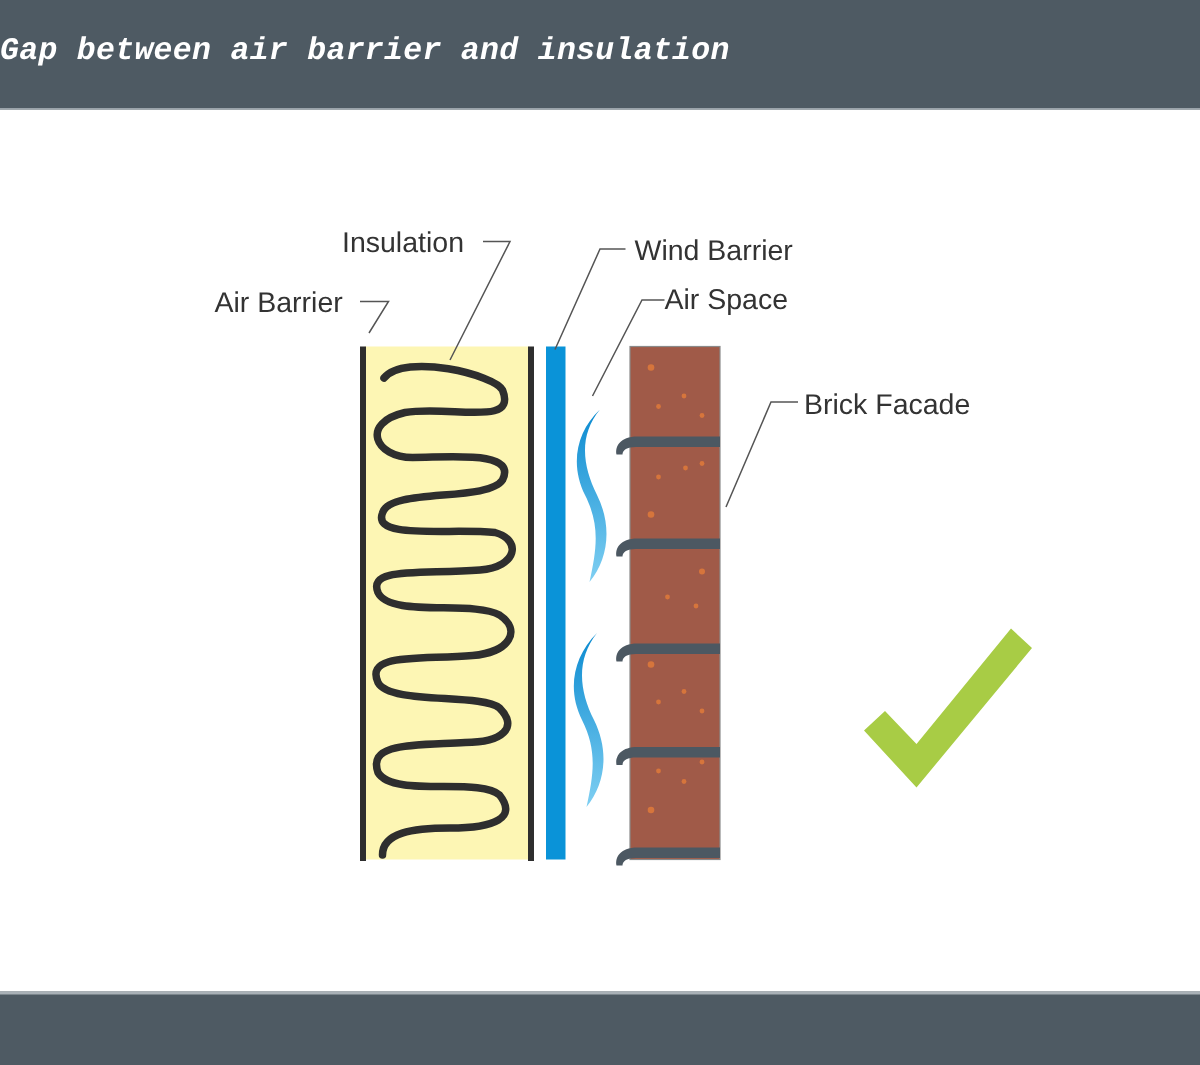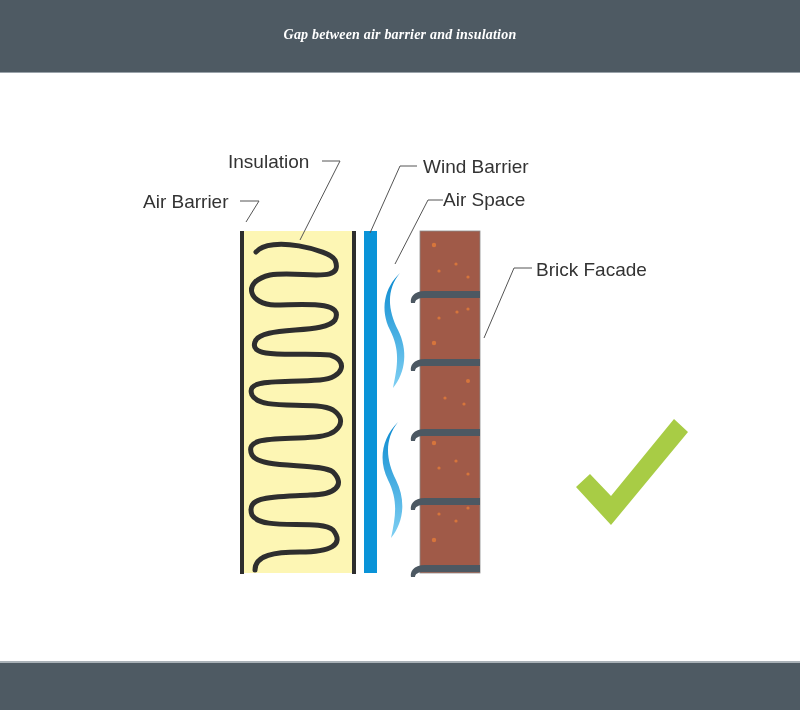--- a/index.html
+++ b/index.html
@@ -1,18 +1,18 @@
 <!DOCTYPE html>
 <html><head>
 <meta charset="utf-8">
 <style>
   html, body { margin: 0; padding: 0; }
   body { width: 800px; height: 710px; background: #ffffff; position: relative; overflow: hidden; font-family: "Liberation Sans", sans-serif; }
   .header { position: absolute; left: 0; top: 0; width: 800px; height: 72px; background: #4e5a63; border-bottom: 1px solid #9aa3aa; }
-  .header-title { position: absolute; left: 0; top: 0; width: 800px; height: 72px; line-height: 70px; text-align: center; color: #ffffff; font-style: italic; font-weight: bold; font-size: 14px; font-family: Liberation Serif, serif; letter-spacing: 0.2px; }
+  .header-title { position: absolute; left: 0; top: 0; width: 800px; height: 72px; line-height: 70px; color: #ffffff; font-style: italic; font-weight: bold; font-size: 21px; font-family: Liberation Mono, monospace; letter-spacing: 0.2px; }
   .footer { position: absolute; left: 0; top: 661px; width: 800px; height: 49px; background: #4e5a63; border-top: 2px solid #a9b1b7; }
   svg.diagram { position: absolute; left: 0; top: 0; }
   .lbl { font-family: "Liberation Sans", sans-serif; font-size: 19px; fill: #333333; }
 </style>
 </head>
 <body>
 
 <div class="header">
   <div class="header-title">Gap between air barrier and insulation</div>
 </div>

